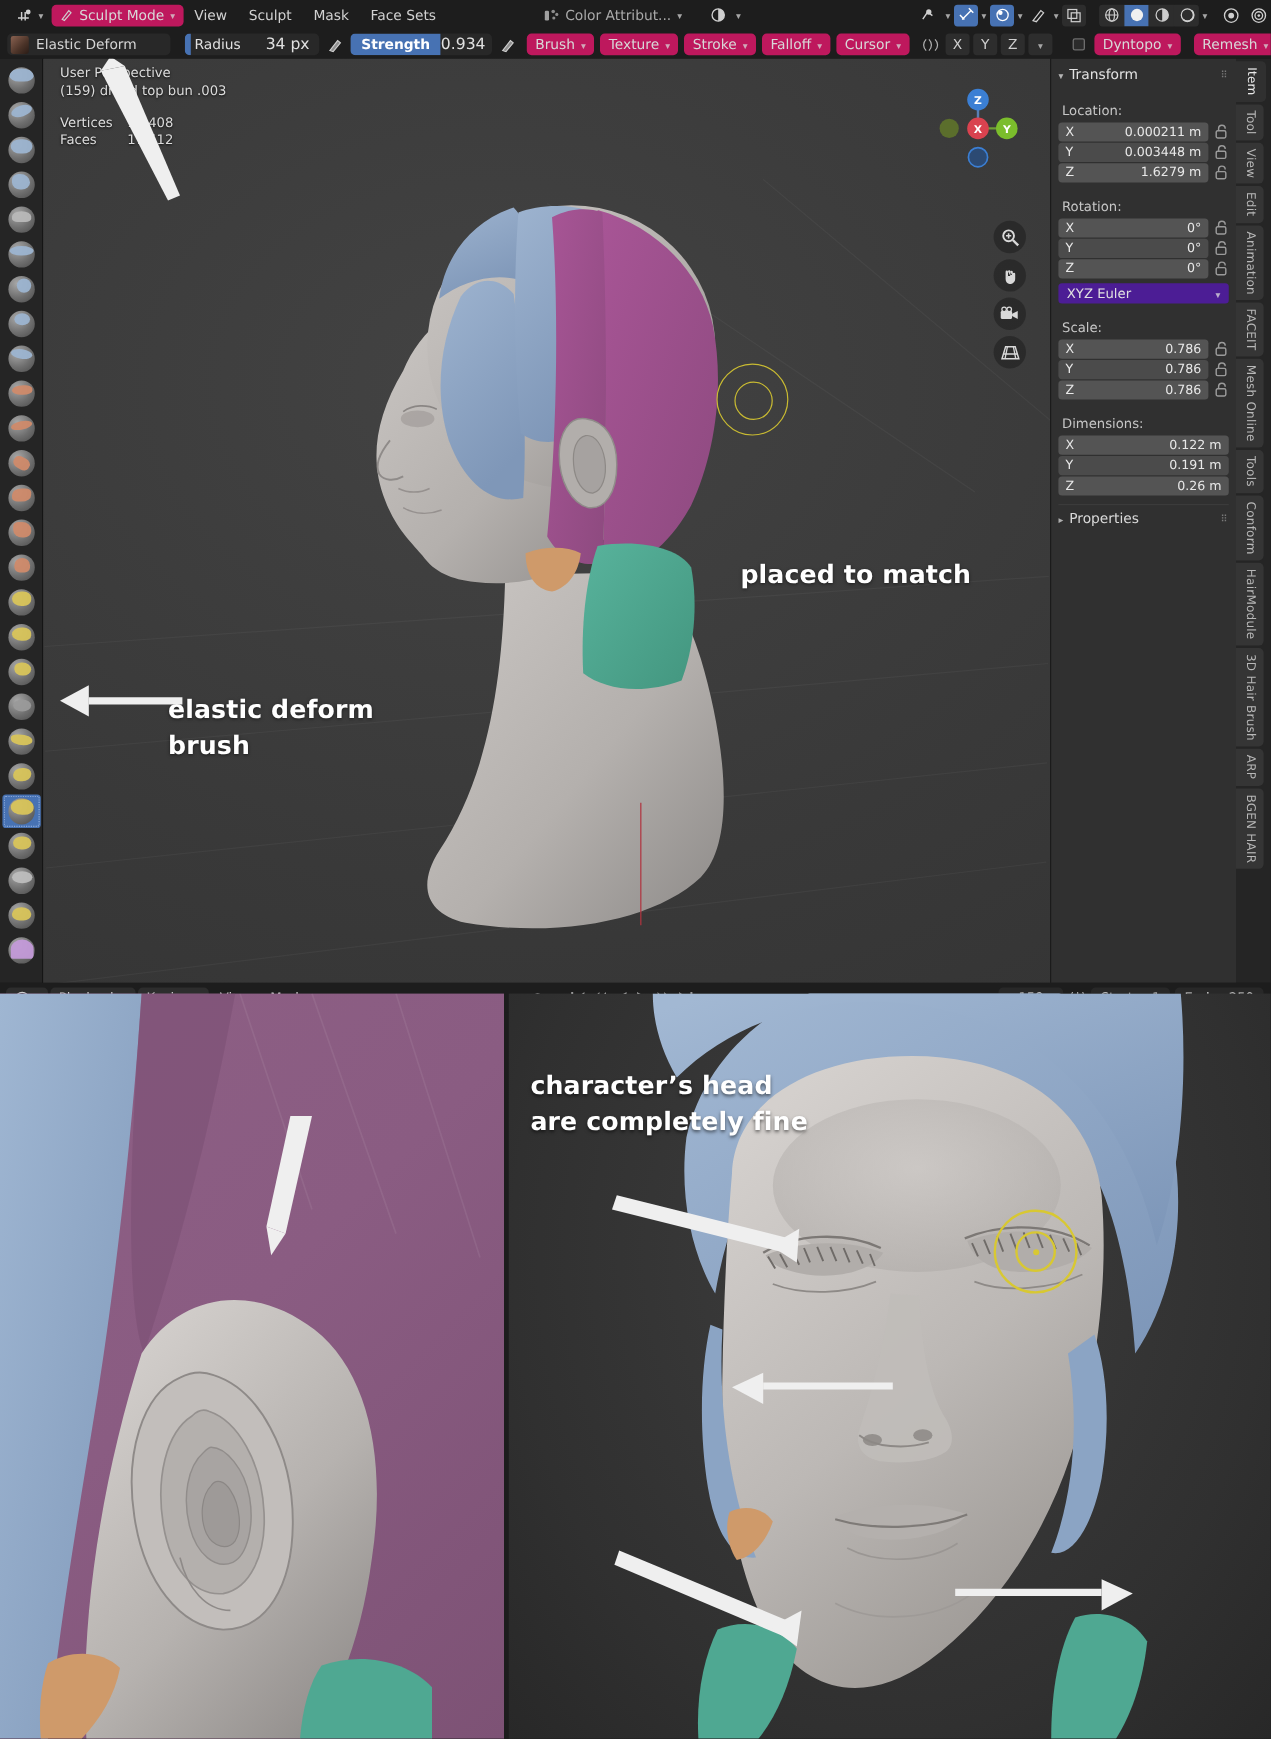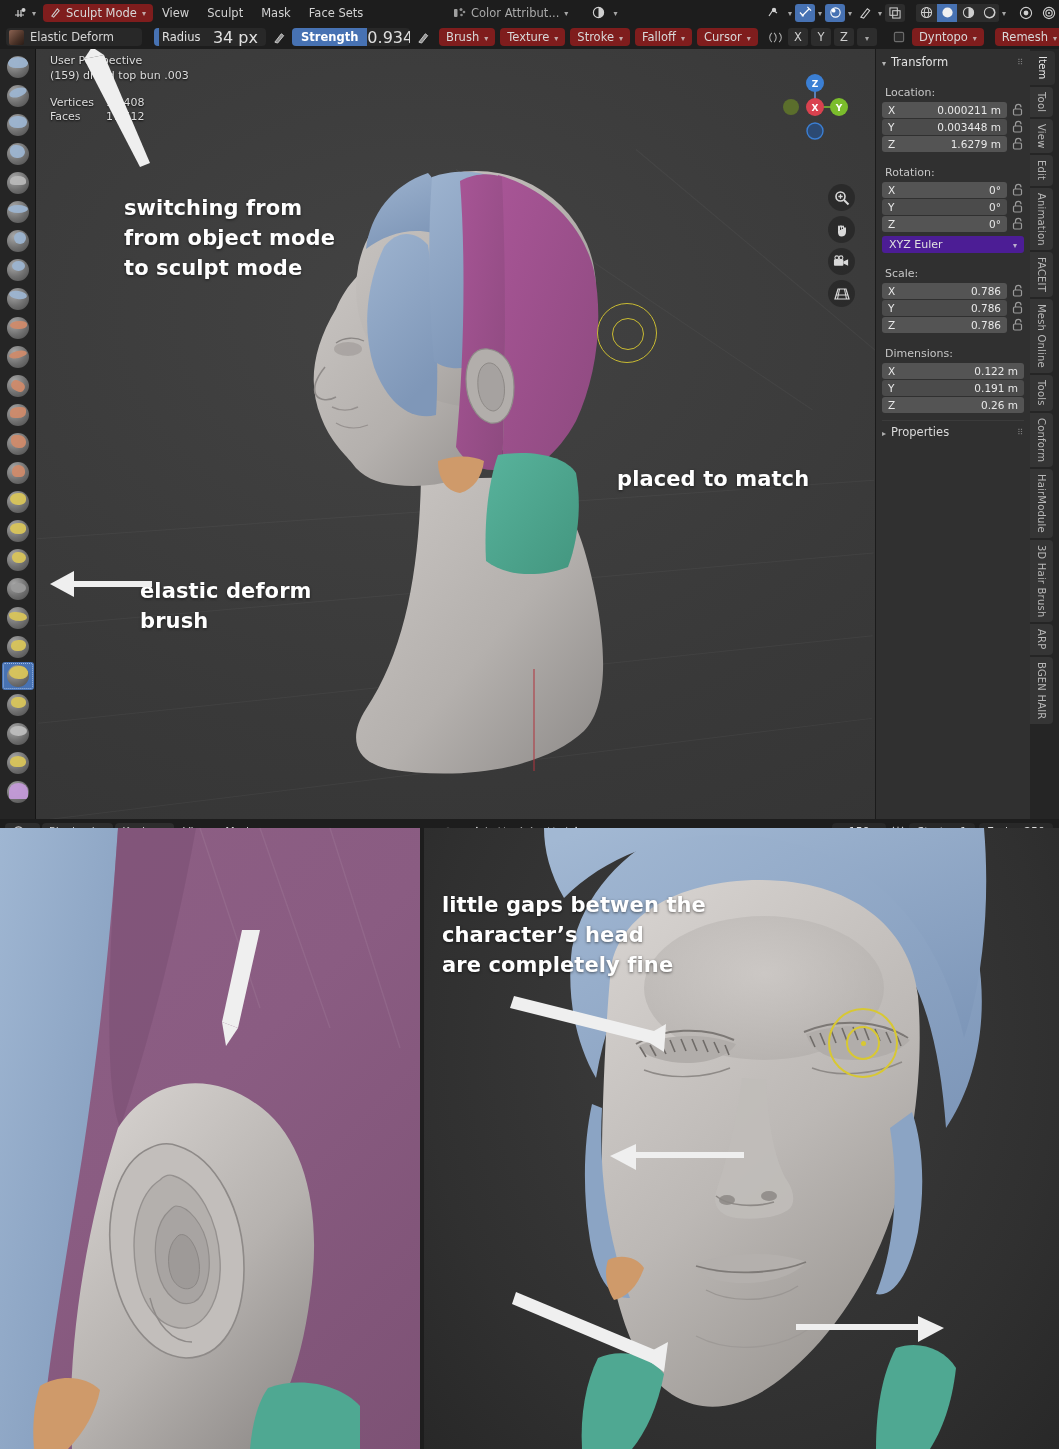--- a/index.html
+++ b/index.html
@@ -19,21 +19,21 @@
     font-size: 11.5px; color: #d4d4d4;
     white-space: nowrap;
   }
   #header-row1 { top: 0; height: 25px; }
   #header-row2 { top: 25px; height: 24px; background: #1d1d1d; }
 
   .hdr-gap { width: 6px; flex: none; }
 
   .pill {
     display: inline-flex; align-items: center; gap: 5px;
-    background: #7f1d1d; border-radius: 4px;
+    background: #be185d; border-radius: 4px;
     height: 18px; padding: 0 7px;
     color: #d8d8d8; font-size: 11.5px;
   }
   .pill.flat { background: transparent; }
   .menu-item {
     padding: 0 9px; height: 18px; line-height: 18px;
     color: #d2d2d2; font-size: 11.5px;
   }
   .chev { font-size: 8px; opacity: .75; transform: translateY(1px); }
 
@@ -47,21 +47,21 @@
   .icobtn.plain { background: transparent; }
   .seg { display: inline-flex; gap: 1px; background: #2d2d2d; border-radius: 3px; overflow: hidden; }
   .seg .icobtn { border-radius: 0; }
 
   .field {
     display: inline-flex; align-items: center;
     height: 18px; border-radius: 4px; background: #282828;
     overflow: hidden; position: relative;
   }
   .field .lbl { padding-left: 8px; color: #e0e0e0; font-size: 11.5px; }
-  .field .val { padding-right: 8px; color: #e0e0e0; font-size: 16px; margin-left: auto; }
+  .field .val { padding-right: 8px; color: #e0e0e0; font-size: 13px; margin-left: auto; }
   .field.slider { width: 112px; background: #282828; }
   .field.slider::before {
     content:''; position:absolute; left:0; top:0; bottom:0; width:5px; background:#4772b3;
   }
   .field.strength { width: 118px; }
   .field.strength .lbl {
     background: #4772b3; color: #fff; height: 18px; line-height: 18px;
     padding: 0 9px; font-weight: 600;
   }
   .brush-name {
@@ -668,25 +668,20 @@
             <span class="k">Vertices</span>
             <span>17,408</span>
           </div>
           <div>
             <span class="k">Faces</span>
             <span>17,512</span>
           </div>
         </div>
     </div>
 
-    <div class="note" id="note-mode" style="left:88px; top:144px;">
-        <div>switching from</div>
-        <div>from object mode</div>
-        <div>to sculpt mode</div>
-      </div>
     <div class="note" id="note-hair" style="left:581px; top:415px;">
         <div>placed to match</div>
       </div>
     <div class="note" id="note-brush" style="left:104px; top:527px;">
         <div>elastic deform</div>
         <div>brush</div>
       </div>
 
     <svg class="arrow" style="left:18px; top:-4px;" width="130" height="125">
       <path d="M96 118 L50 10 L30 14 L86 122 Z" fill="#efefef"></path>
@@ -1131,21 +1126,20 @@
       <path d="M174 530 C196 520 226 526 240 546 C234 578 222 604 208 621 L158 621 C156 586 162 554 174 530 Z" fill="#4fa892"></path>
       <path d="M472 520 C494 512 520 520 532 540 C528 576 518 602 506 621 L452 621 C452 582 458 546 472 520 Z" fill="#4fa892"></path>
     </svg>
 
     <div style="position:absolute; left:404px; top:180px; width:70px; height:70px; border:2px solid #d8c832; border-radius:50%;">
       <div style="position:absolute; left:50%; top:50%; width:34px; height:34px; margin:-17px 0 0 -17px; border:2px solid #d8c832; border-radius:50%;"></div>
       <div style="position:absolute; left:50%; top:50%; width:5px; height:5px; margin:-2.5px 0 0 -2.5px; background:#d8c832; border-radius:50%;"></div>
     </div>
 
     <div class="note" id="note-gaps" style="left:18px; top:62px; position:absolute;">
-        <div>little gaps betwen the</div>
         <div> character’s head</div>
         <div>are completely fine</div>
       </div>
 
     <svg class="arrow" style="position:absolute; left:84px; top:166px;" width="170" height="70">
       <path d="M6 2 L150 38 L146 50 L2 14 Z" fill="#efefef"></path>
       <path d="M158 30 L156 58 L134 44 Z" fill="#efefef"></path>
     </svg>
     <svg class="arrow" style="position:absolute; left:180px; top:318px;" width="150" height="40">
       <path d="M140 12 L32 12 L32 6 L140 6 Z" fill="#efefef"></path>

